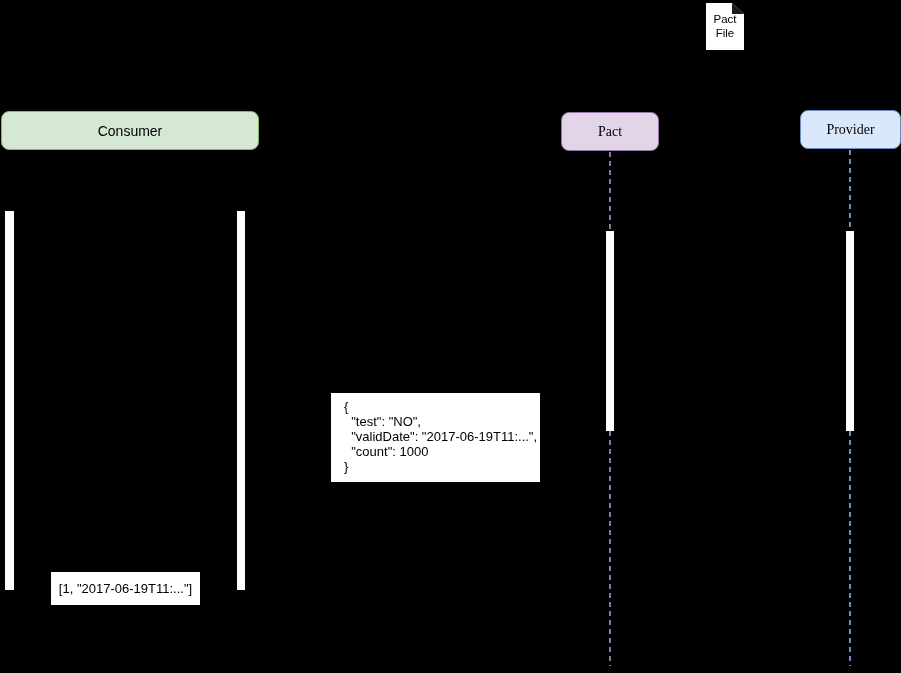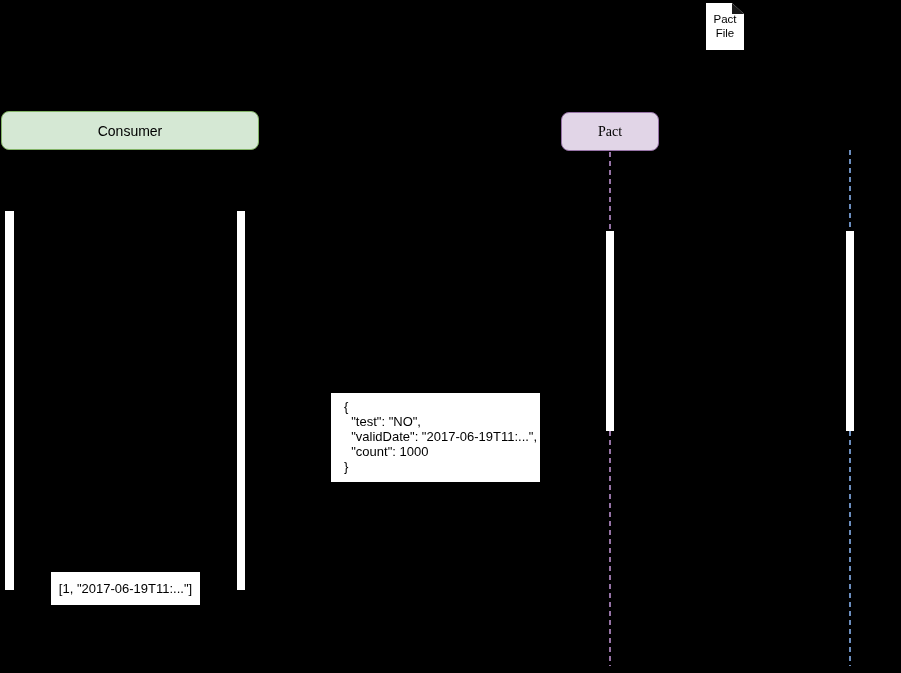--- a/index.html
+++ b/index.html
@@ -105,20 +105,23 @@
 File</span>
   </div>
   <div class="abs note-fold"></div>
 
   <div class="abs actor actor-consumer">
     <span>Consumer</span>
   </div>
   <div class="abs actor actor-pact">
     <span>Pact</span>
   </div>
+  <div class="abs actor actor-provider">
+    <span>Provider</span>
+  </div>
 
   <div class="abs lifeline lifeline-pact ll-pact-upper"></div>
   <div class="abs lifeline lifeline-pact ll-pact-lower"></div>
   <div class="abs lifeline lifeline-provider ll-provider-upper"></div>
   <div class="abs lifeline lifeline-provider ll-provider-lower"></div>
 
   <div class="abs bar bar-consumer-left"></div>
   <div class="abs bar bar-consumer-right"></div>
   <div class="abs bar bar-pact"></div>
   <div class="abs bar bar-provider"></div>

